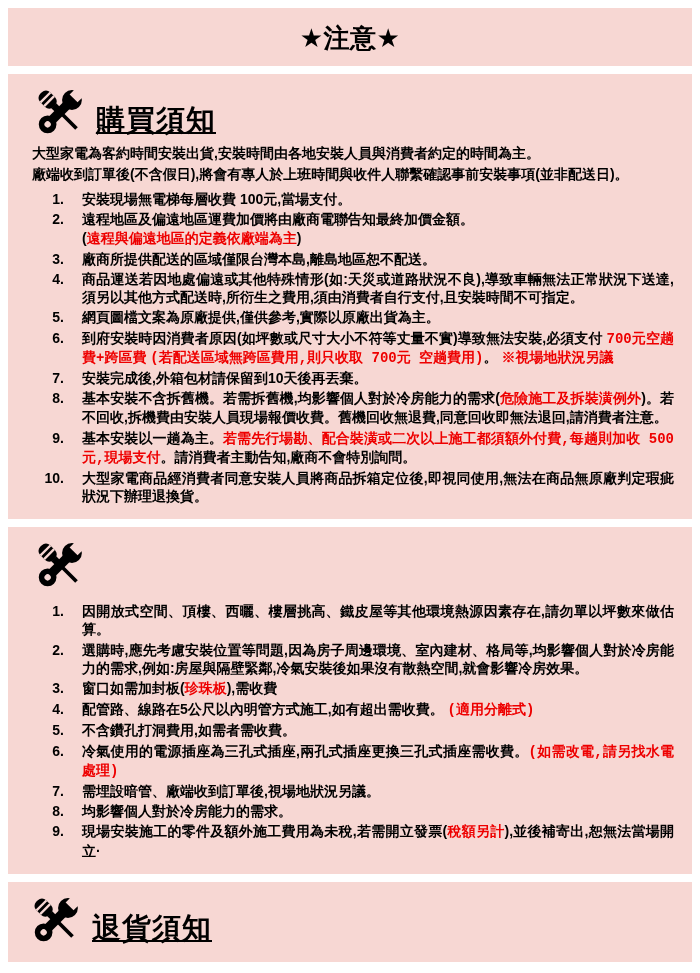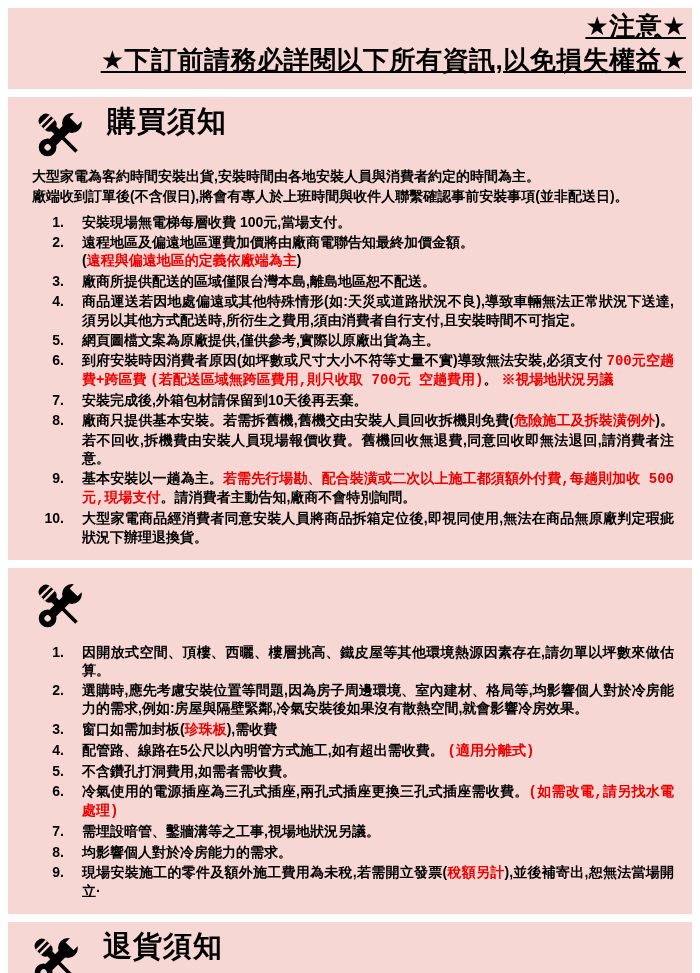--- a/index.html
+++ b/index.html
@@ -12,39 +12,39 @@
   body{
     width:700px;
     font-family:"Liberation Sans","DejaVu Sans",sans-serif;
     font-weight:700;
     color:var(--ink);
     -webkit-font-smoothing:antialiased;
   }
   .page{width:684px;padding:8px;display:flex;flex-direction:column;gap:8px;}
   .banner{
     background:var(--pink);
-    text-align:right;
-    padding:1px 6px 11px;
-    text-decoration:underline;
+    text-align:center;
+    padding:13px 6px 11px;
   }
   .banner-line{
     font-size:26px;
     line-height:1.32;
     font-weight:800;
     letter-spacing:0.5px;
   }
   .panel{
     background:var(--pink);
     padding:6px 18px 12px 18px;
   }
   .panel-head{
     display:flex;
-    align-items:flex-start;
-    gap:19px;
+    align-items:flex-end;
+    gap:8px;
     padding:4px 0 2px 6px;
+    text-decoration:underline;
   }
   .tools{width:56px;height:56px;flex:none;display:inline-block;}
   .tools svg{display:block;}
   .panel-title{
     font-size:29px;
     line-height:1;
     padding-bottom:5px;
     font-weight:800;
     letter-spacing:1px;
   }
@@ -75,21 +75,20 @@
   }
   .panel.tight{padding-left:14px;padding-right:14px;}
   .red{color:var(--red);font-family:Liberation Mono, monospace;}
 </style>
 </head>
 <body>
 
 <div class="page">
   <header class="banner">
     <div class="banner-line">★注意★</div>
-    <div class="banner-line">★下訂前請務必詳閱以下所有資訊,以免損失權益★</div>
   </header>
   <section class="panel">
       <div class="panel-head">
         <span class="tools">
           <svg viewBox="0 0 48 48" width="56" height="56" aria-hidden="true">
             <g transform="rotate(-45 24 24)">
               <rect x="18" y="1" width="12" height="16" rx="5" fill="#000"></rect>
               <rect x="18" y="5.4" width="12" height="2" fill="#f7d7d3"></rect>
               <rect x="18" y="9.8" width="12" height="2" fill="#f7d7d3"></rect>
               <rect x="21" y="16.5" width="6" height="5.5" fill="#000"></rect>
@@ -133,21 +132,21 @@
         <div class="nitem">
           <span class="num">6.</span>
           <span class="txt"><span>到府安裝時因消費者原因(如坪數或尺寸大小不符等丈量不實)導致無法安裝,必須支付 </span><span class="red">700元空趟費+跨區費</span><span> </span><span class="red">(若配送區域無跨區費用,則只收取 700元 空趟費用)</span><span>。 </span><span class="red">※視場地狀況另議</span></span>
         </div>
         <div class="nitem">
           <span class="num">7.</span>
           <span class="txt"><span>安裝完成後,外箱包材請保留到10天後再丟棄。</span></span>
         </div>
         <div class="nitem">
           <span class="num">8.</span>
-          <span class="txt"><span>廠商只提供基本安裝。若需拆舊機,舊機交由安裝人員回收拆機則免費(</span><span class="red">危險施工及拆裝潢例外</span><span>)。若不回收,拆機費由安裝人員現場報價收費。舊機回收無退費,同意回收即無法退回,請消費者注意。</span></span>
+          <span class="txt"><span>基本安裝不含拆舊機。若需拆舊機,均影響個人對於冷房能力的需求(</span><span class="red">危險施工及拆裝潢例外</span><span>)。若不回收,拆機費由安裝人員現場報價收費。舊機回收無退費,同意回收即無法退回,請消費者注意。</span></span>
         </div>
         <div class="nitem">
           <span class="num">9.</span>
           <span class="txt"><span>基本安裝以一趟為主。</span><span class="red">若需先行場勘、配合裝潢或二次以上施工都須額外付費,每趟則加收 500元,現場支付</span><span>。請消費者主動告知,廠商不會特別詢問。</span></span>
         </div>
         <div class="nitem">
           <span class="num">10.</span>
           <span class="txt"><span>大型家電商品經消費者同意安裝人員將商品拆箱定位後,即視同使用,無法在商品無原廠判定瑕疵狀況下辦理退換貨。</span></span>
         </div>
       </div>
@@ -193,21 +192,21 @@
         <div class="nitem">
           <span class="num">5.</span>
           <span class="txt"><span>不含鑽孔打洞費用,如需者需收費。</span></span>
         </div>
         <div class="nitem">
           <span class="num">6.</span>
           <span class="txt"><span>冷氣使用的電源插座為三孔式插座,兩孔式插座更換三孔式插座需收費。</span><span class="red">(如需改電,請另找水電處理)</span></span>
         </div>
         <div class="nitem">
           <span class="num">7.</span>
-          <span class="txt"><span>需埋設暗管、鑿牆溝等之工事,視場地狀況另議。</span></span>
+          <span class="txt"><span>需埋設暗管、廠端收到訂單後,視場地狀況另議。</span></span>
         </div>
         <div class="nitem">
           <span class="num">8.</span>
           <span class="txt"><span>均影響個人對於冷房能力的需求。</span></span>
         </div>
         <div class="nitem">
           <span class="num">9.</span>
           <span class="txt"><span>現場安裝施工的零件及額外施工費用為未稅,若需開立發票(</span><span class="red">稅額另計</span><span>),並後補寄出,恕無法當場開立·</span></span>
         </div>
       </div>

